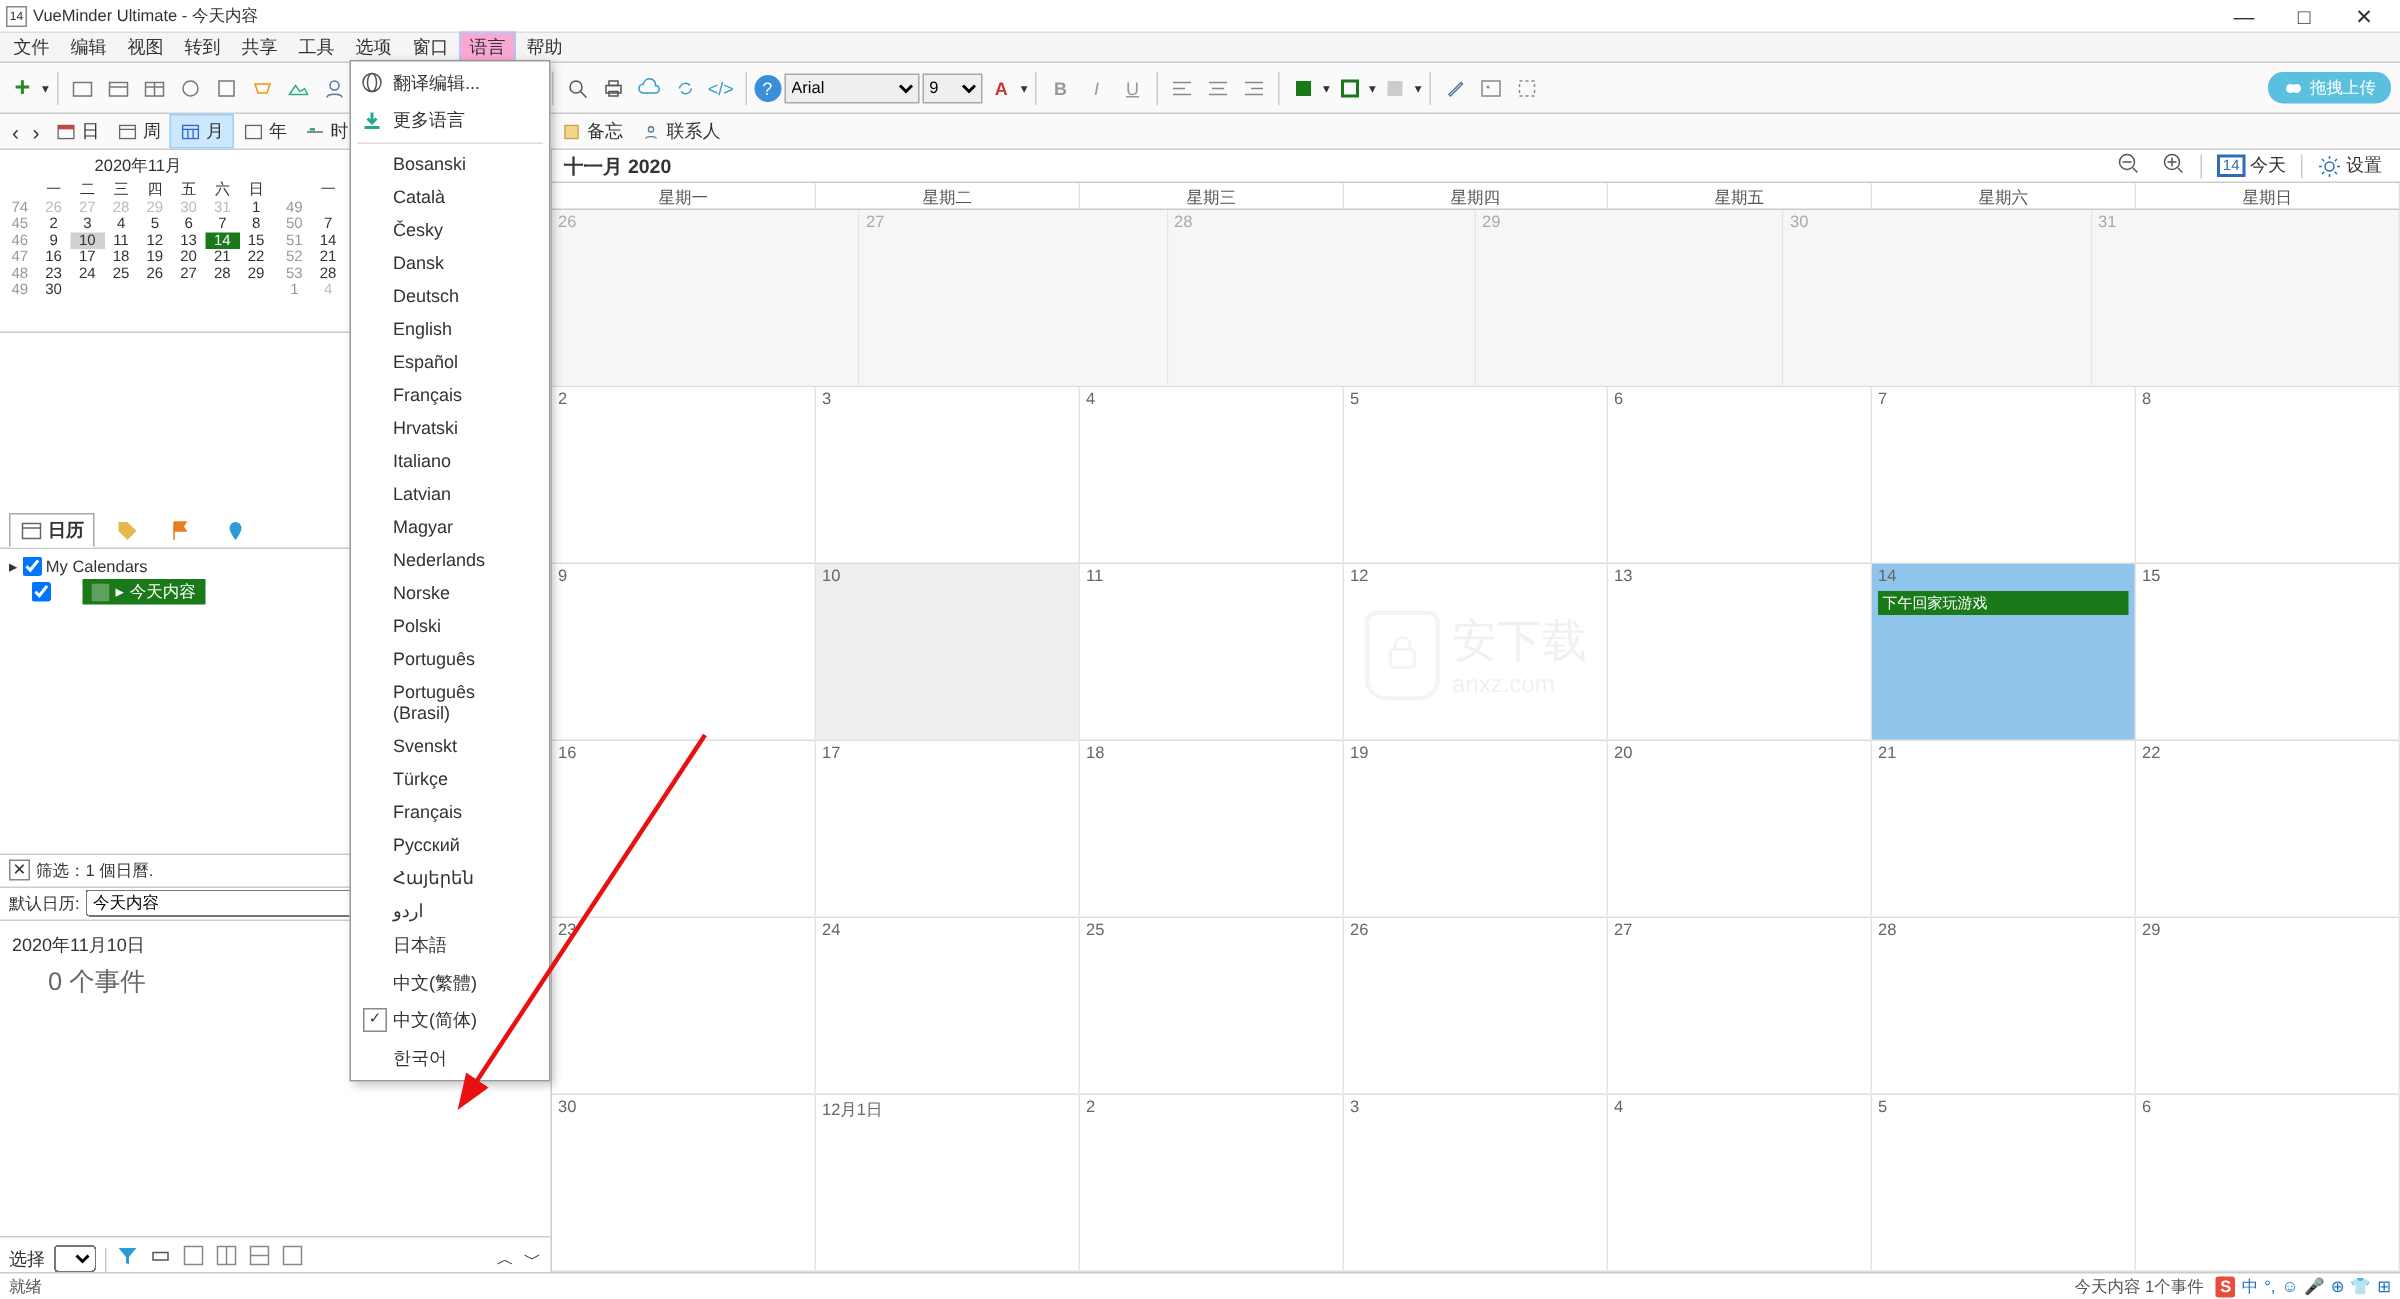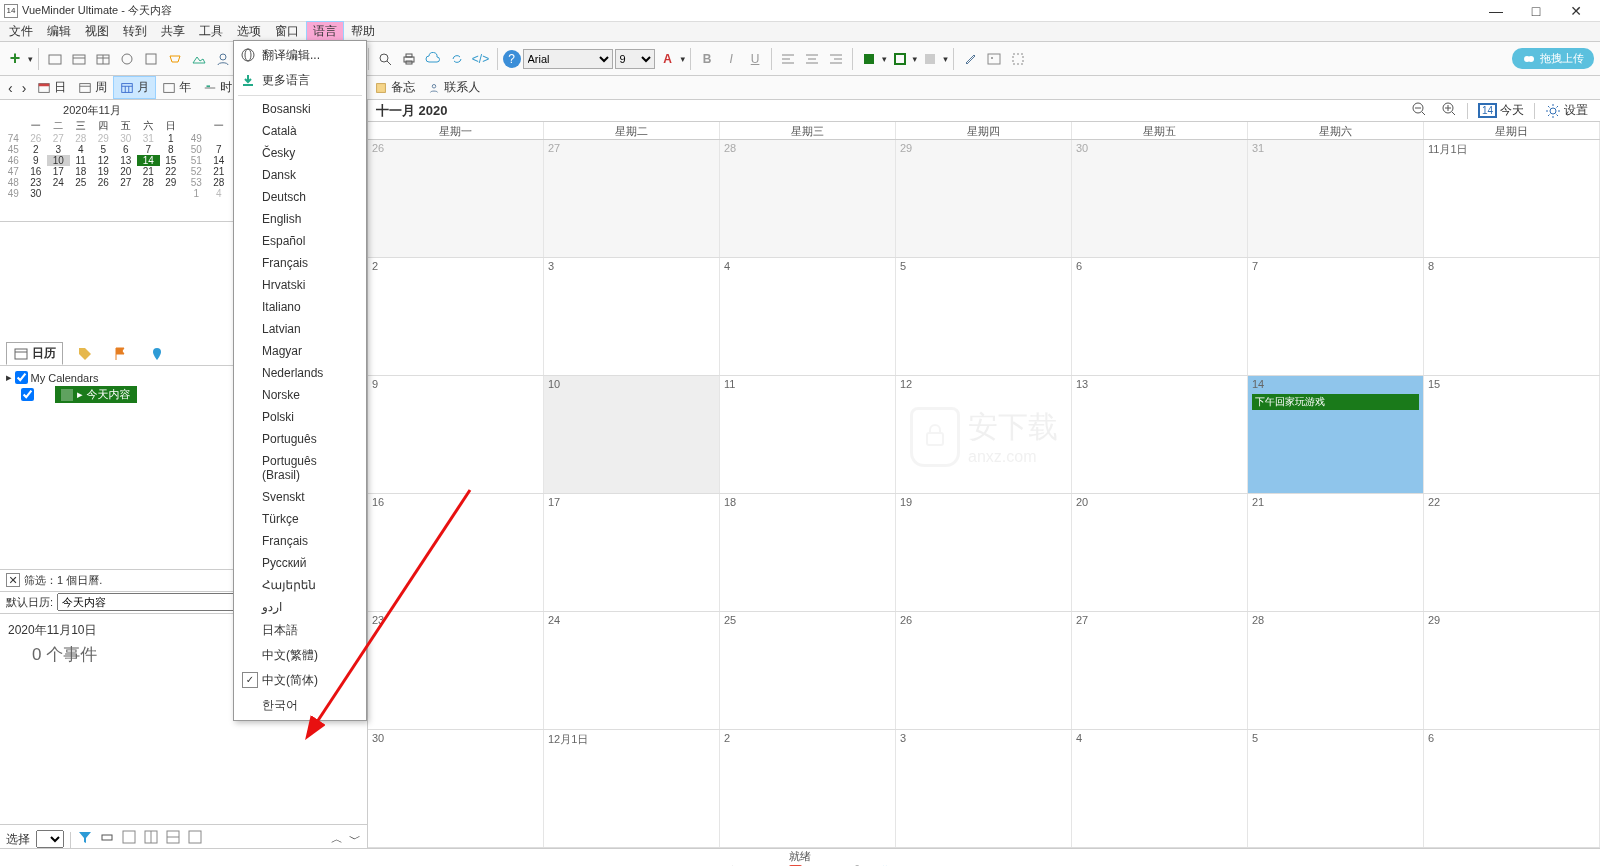--- a/index.html
+++ b/index.html
@@ -38,21 +38,21 @@
 .caltree { flex: 1; padding: 4px 6px; overflow: auto; font-size: 11px;}
 .caltree .tree-row { display: flex; align-items: center; gap: 3px; padding: 1px 0; }
 .caltree .cal-item { background: #1a7a1a; color: #fff; padding: 1px 6px; display: flex; align-items: center; gap: 4px; margin-left: 18px;}
 .filter-row { height: 22px; border-top: 1px solid #ccc; display: flex; align-items: center; padding: 0 6px; gap: 4px; font-size: 11px;}
 .defcal-row { height: 22px; border-top: 1px solid #ccc; display: flex; align-items: center; padding: 0 6px; gap: 4px; font-size: 11px;}
 .defcal-row select { flex: 1; height: 18px; font-size: 11px;}
 .datepanel { border-top: 1px solid #ccc; padding: 8px; }
 .datepanel .dtitle { font-size: 12px; margin-bottom: 4px; }
 .bottombar { height: 24px; border-top: 1px solid #ccc; display: flex; align-items: flex-end; padding: 0 6px; gap: 6px; position: relative;}
 .bottombar select { height: 18px; font-size: 11px;}
-.statusbar { height: 18px; border-top: 1px solid #ccc; display: flex; align-items: center; padding: 0 6px; font-size: 11px; color: #555; justify-content: space-between; flex-direction: column;}
+.statusbar { height: 18px; border-top: 1px solid #ccc; display: flex; align-items: center; padding: 0 6px; font-size: 11px; color: #555; justify-content: space-between;}
 .main { flex: 1; display: flex; flex-direction: column; position: relative; }
 .main-head { height: 22px; display: flex; align-items: center; padding: 0 8px; border-bottom: 1px solid #ccc; justify-content: space-between;}
 .main-head .month-title { font-size: 13px; font-weight: bold; }
 .main-head .right-tools { display: flex; align-items: center; gap: 6px; }
 .main-head .rtbtn { cursor: pointer; padding: 1px 4px; }
 .weekday-row { height: 18px; display: flex; border-bottom: 1px solid #ccc; }
 .weekday-row .wd { flex: 1; text-align: center; font-size: 11px; border-right: 1px solid #e5e5e5; padding: 2px; color: #555;}
 .grid { flex: 1; display: flex; flex-direction: column; }
 .week-row { flex: 1; display: flex; border-bottom: 1px solid #ddd; }
 .day-cell { flex: 1; border-right: 1px solid #e5e5e5; position: relative; padding: 2px 4px; font-size: 11px; color: #666;}
@@ -597,23 +597,20 @@
             <span class="dnum">28</span>
           </div>
           <div class="day-cell othermonth">
             <span class="dnum">29</span>
           </div>
           <div class="day-cell othermonth">
             <span class="dnum">30</span>
           </div>
           <div class="day-cell othermonth">
             <span class="dnum">31</span>
-          </div>
-          <div class="day-cell">
-            <span class="dnum">11月1日</span>
           </div>
         </div>
         <div class="week-row">
           <div class="day-cell">
             <span class="dnum">2</span>
           </div>
           <div class="day-cell">
             <span class="dnum">3</span>
           </div>
           <div class="day-cell">

